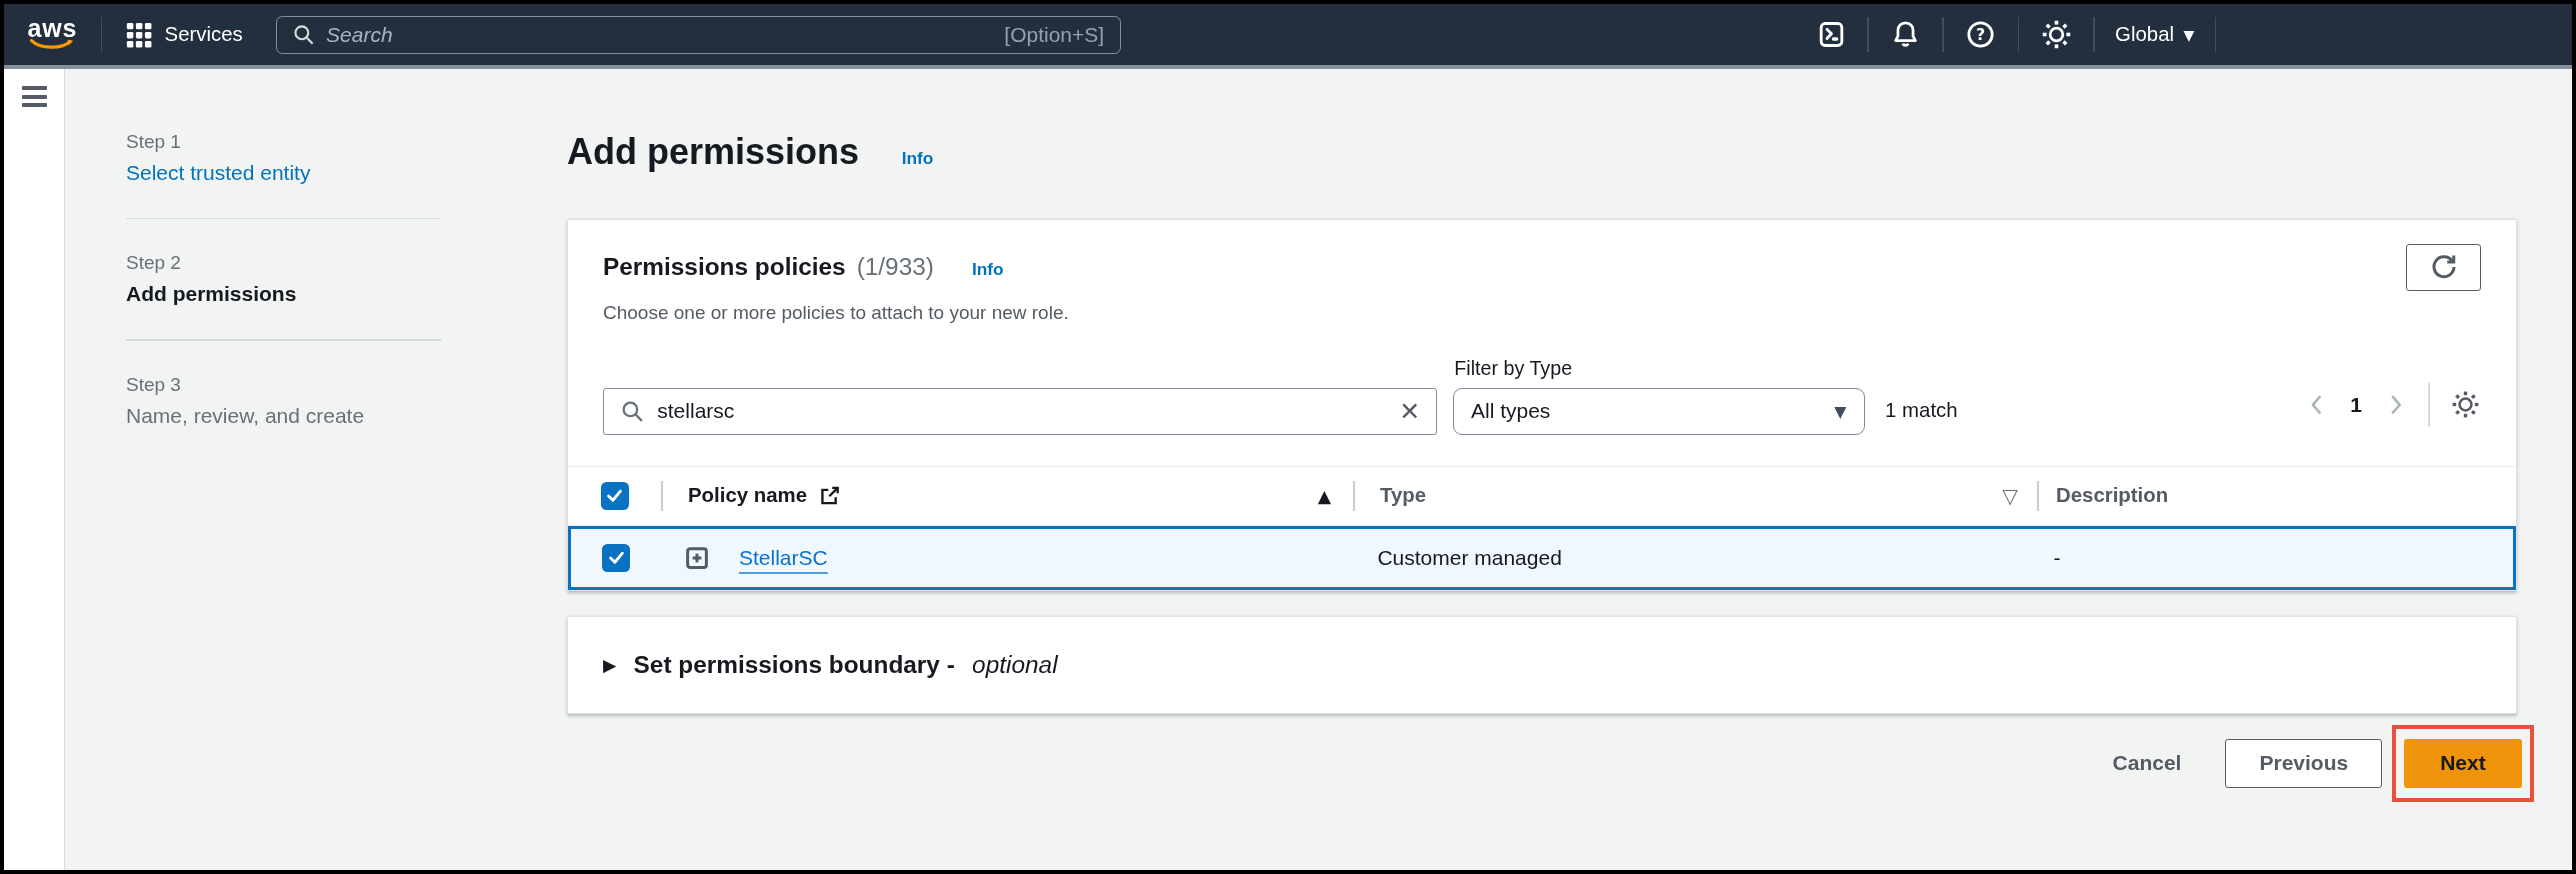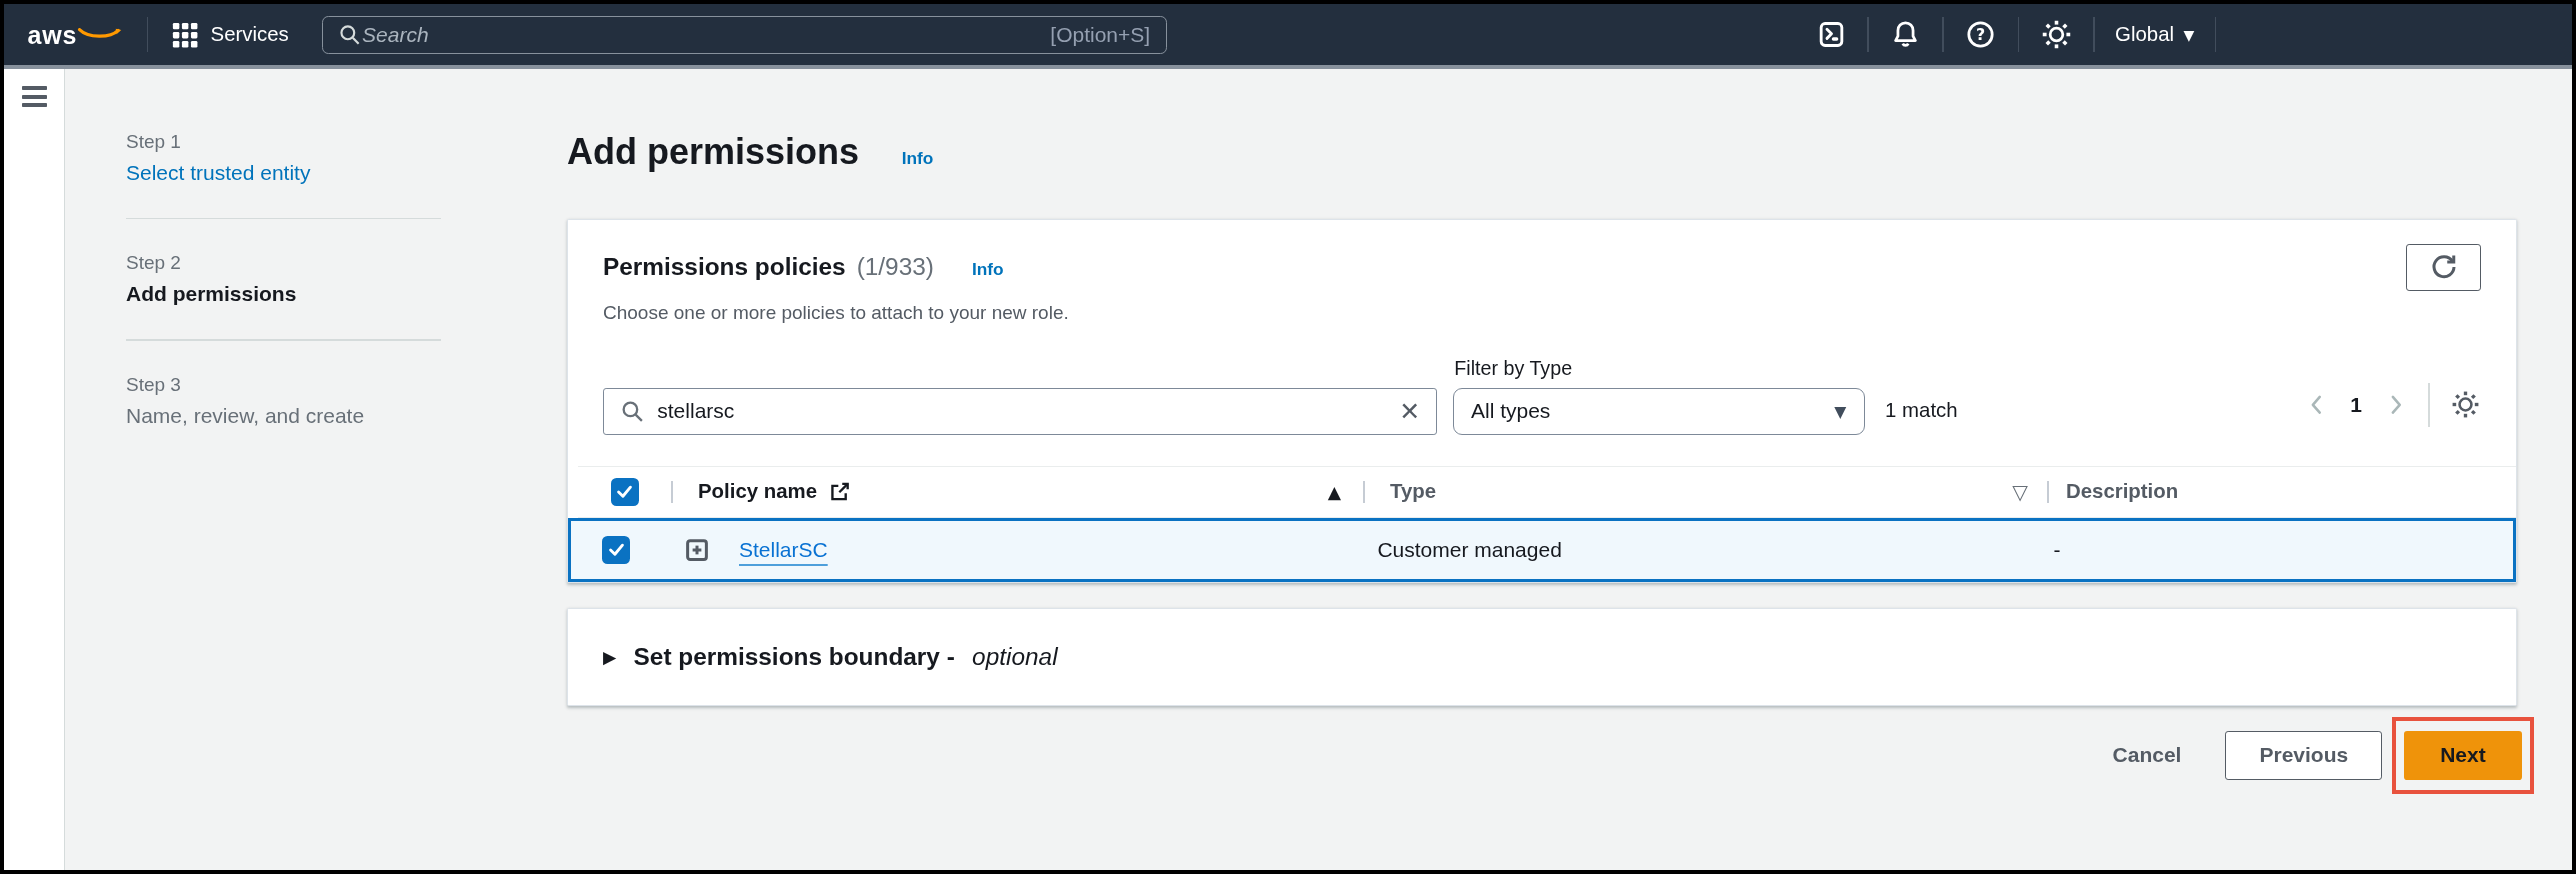--- a/index.html
+++ b/index.html
@@ -19,31 +19,31 @@
 
   
   .topnav {
     height: 61px; flex: 0 0 61px;
     background: #232f3e;
     display: flex; align-items: center;
     padding: 0 20.4px;
     color: #fff;
   }
   .nav-band { height: 3.9px; flex: 0 0 3.9px; background: #87919c; }
-  .aws-logo { display: flex; align-items: center; margin: 0 3.1px; }
+  .aws-logo { display: flex; flex-direction: column; align-items: center; margin: 0 3.1px; }
   .aws-logo .aws-word { font-size: 25px; font-weight: bold; letter-spacing: 0.8px; line-height: 22px; }
   .nav-divider { width: 1.6px; height: 35px; background: #414d5c; margin: 0 20.4px; }
   .nav-item { display: flex; align-items: center; gap: 11px; font-size: 20.4px; }
   .nav-search {
     margin-left: 33px;
     width: 845px; height: 38px;
     background: #232f3e;
     border: 1.6px solid #87919c; border-radius: 6.3px;
     display: flex; align-items: center;
-    padding: 0 15.7px; gap: 0;
+    padding: 0 15.7px; gap: 10px;
   }
   .nav-search input {
     flex: 1; background: transparent; border: none; outline: none;
     color: #d5dbdb; font-size: 21px; font-style: italic;
     font-family: "Liberation Sans", "DejaVu Sans", sans-serif;
   }
   .nav-search input::placeholder { color: #aab4be; font-style: italic; }
   .nav-shortcut { color: #95a0b1; font-size: 21px; font-style: normal; }
   .nav-right { margin-left: auto; display: flex; align-items: center; }
   .nav-icon-btn { display: flex; align-items: center; justify-content: center; color: #fff; }
@@ -132,22 +132,22 @@
   .match-count { font-size: 20.4px; color: #16191f; margin: 0 0 12.6px 20.4px; }
   .pagination { margin-left: auto; display: flex; align-items: center; margin-bottom: 7.9px; }
   .page-chevron { color: #aab7b8; display: flex; cursor: default; }
   .page-num { font-size: 21px; font-weight: bold; margin: 0 22px; }
   .pag-divider { width: 1.6px; height: 44px; background: #d5dbdb; margin: 0 20.4px; }
   .gear-btn { color: #545b64; display: flex; cursor: pointer; }
 
   
   .table { margin: 31px -35px 0 -35px; }
   .thead {
-    display: flex; align-items: center; height: 52px;
-    border-top: 1.6px solid #eaeded; border-bottom: 1.6px solid #eaeded; margin-left: 10px;
+    display: flex; align-items: center; height: 60px;
+    border-top: 1.6px solid #eaeded; border-bottom: 1.6px solid #eaeded;
   }
   .th { display: flex; align-items: center; position: relative; height: 100%; }
   .th + .th::before {
     content: ""; position: absolute; left: 0; top: 14px; bottom: 14px;
     width: 1.6px; background: #c6ccd4;
   }
   .th-check { width: 93px; justify-content: center; }
   .th-policy { width: 692px; padding-left: 27px; }
   .th-type { width: 684px; padding-left: 27px; }
   .th-desc { flex: 1; padding-left: 19px; }

